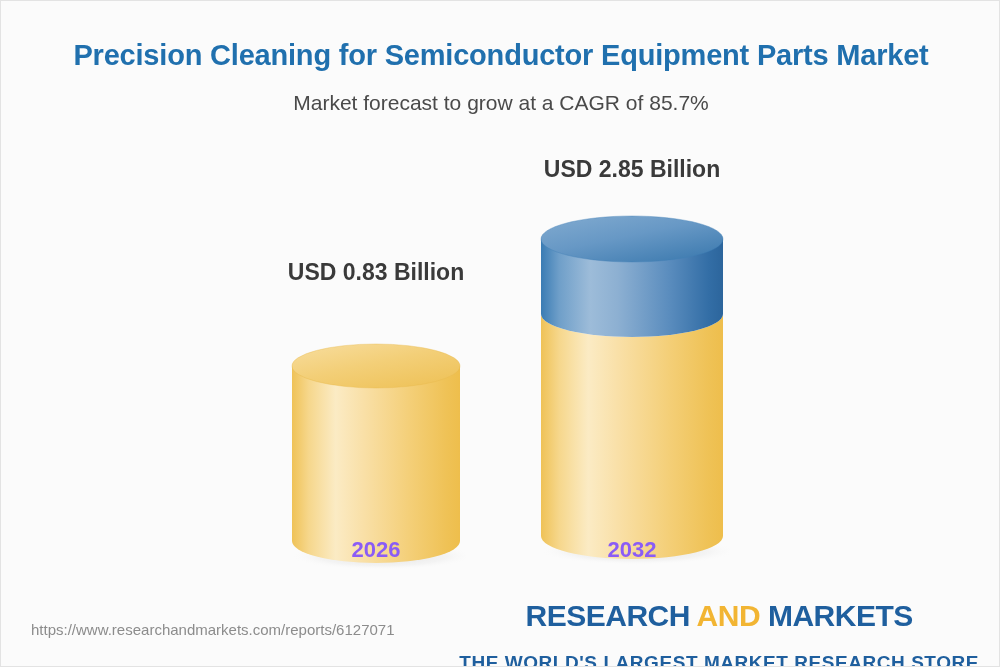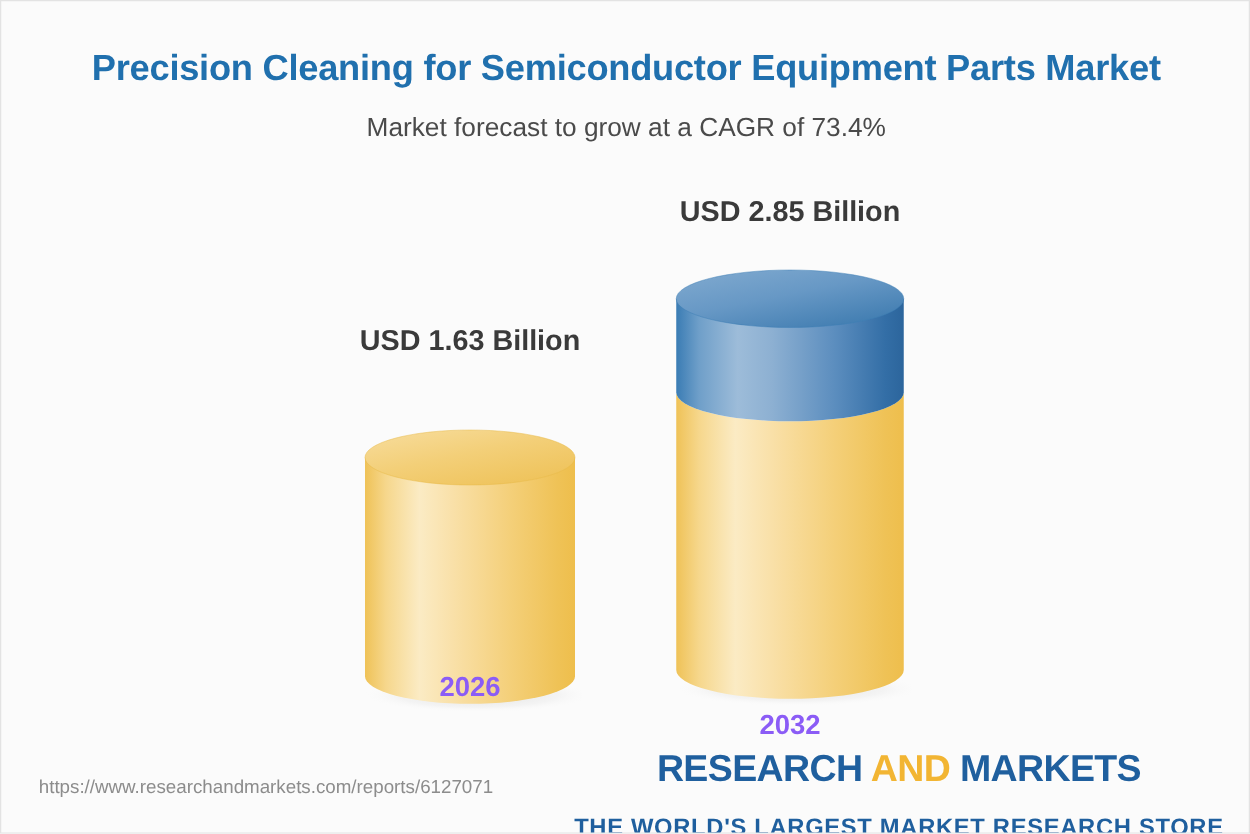--- a/index.html
+++ b/index.html
@@ -103,26 +103,26 @@
     color: #1f5f9e;
     white-space: nowrap;
   }
 </style>
 </head>
 <body>
 
 <div class="canvas">
 
   <div class="chart-title">Precision Cleaning for Semiconductor Equipment Parts Market</div>
-  <div class="chart-subtitle">Market forecast to grow at a CAGR of 73.4%</div>
+  <div class="chart-subtitle">Market forecast to grow at a CAGR of 85.7%</div>
 
   <div class="plot">
 
     <div class="bar-group" style="left:285px; top:258px; width:180px;">
-      <div class="bar-value" style="top:0;">USD 1.63 Billion</div>
+      <div class="bar-value" style="top:0;">USD 0.83 Billion</div>
 
       <svg class="cyl" width="180" height="270" viewBox="0 0 180 270" style="left:0; top:45px;">
         <defs>
           <linearGradient id="yBody" x1="0" y1="0" x2="1" y2="0">
             <stop offset="0%" stop-color="#efc257"></stop>
             <stop offset="10%" stop-color="#f6d78c"></stop>
             <stop offset="26%" stop-color="#fbebc4"></stop>
             <stop offset="42%" stop-color="#f9e0a8"></stop>
             <stop offset="70%" stop-color="#f4cf78"></stop>
             <stop offset="92%" stop-color="#efc256"></stop>
@@ -189,21 +189,21 @@
         <ellipse cx="104" cy="357" rx="99" ry="14" fill="url(#shadow2)"></ellipse>
 
         <path d="M7,120 L7,342 A91,23 0 0 0 189,342 L189,120 A91,23 0 0 1 7,120 Z" fill="url(#yBody2)"></path>
 
         <path d="M7,45 L7,120 A91,23 0 0 0 189,120 L189,45 Z" fill="url(#bBody)"></path>
 
         <ellipse cx="98" cy="45" rx="91" ry="23" fill="url(#bTop)"></ellipse>
         <ellipse cx="98" cy="45" rx="91" ry="23" fill="none" stroke="#3f7fb5" stroke-width="0.7" opacity="0.55"></ellipse>
       </svg>
 
-      <div class="bar-cat" style="top:381px;margin-top:30px;">2032</div>
+      <div class="bar-cat" style="top:381px;">2032</div>
     </div>
 
   </div>
 
   <div class="footer-url">https://www.researchandmarkets.com/reports/6127071</div>
 
   <div class="logo">
     <div class="logo-main"><span>RESEARCH</span> <span class="logo-and">AND</span> <span>MARKETS</span></div>
     <div class="logo-tag">THE WORLD'S LARGEST MARKET RESEARCH STORE</div>
   </div>

